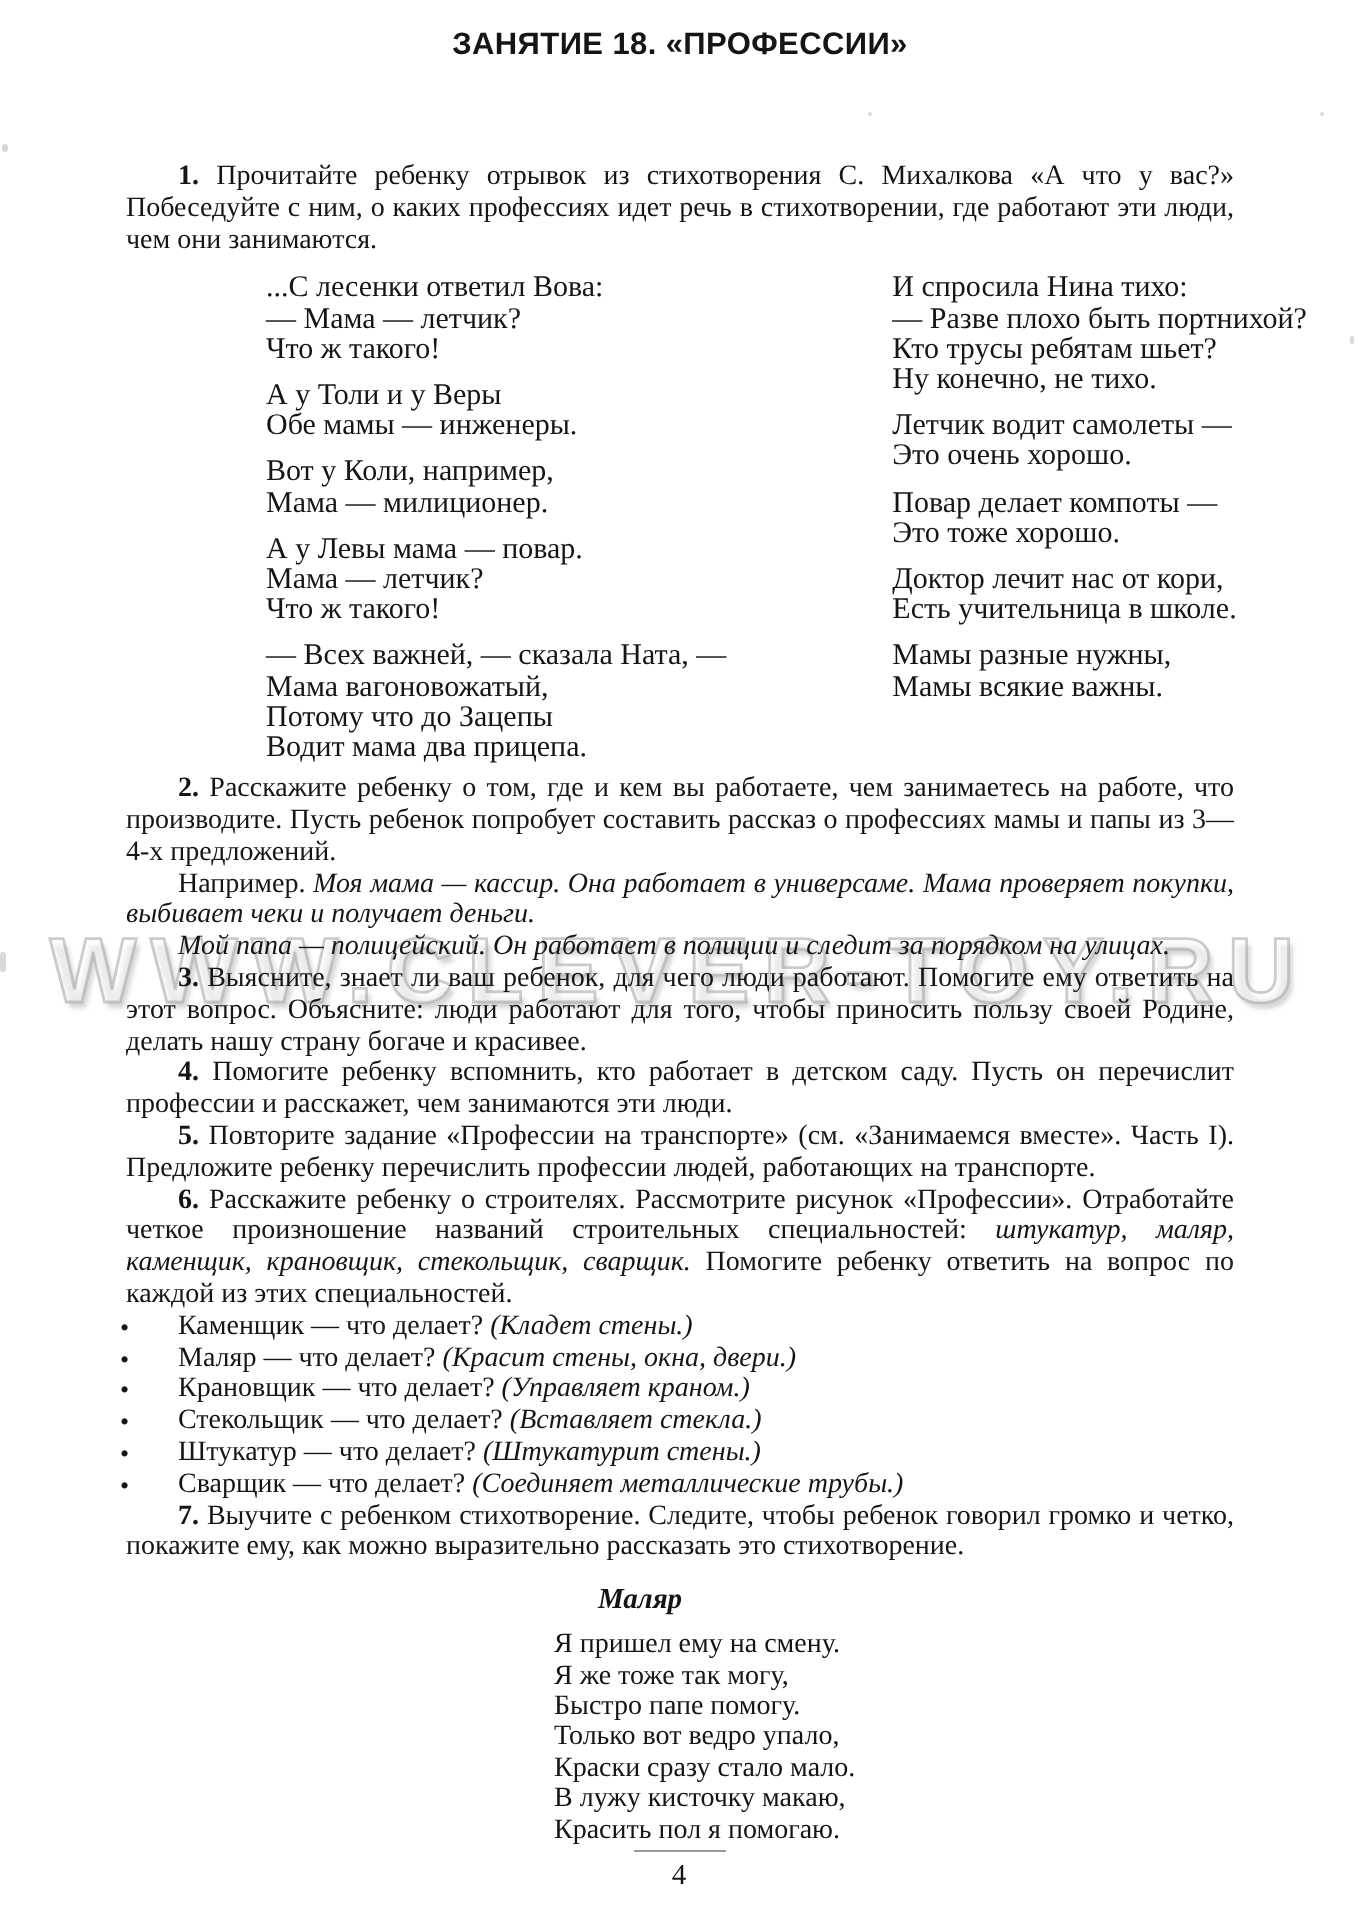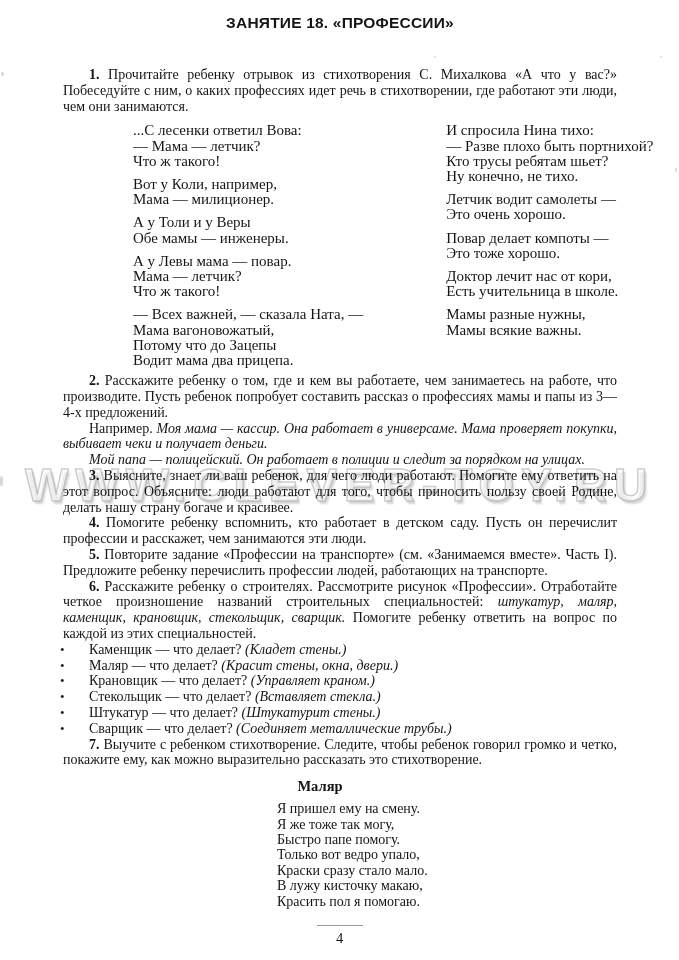--- a/index.html
+++ b/index.html
@@ -53,41 +53,42 @@
   }
 
   .para {
     margin: 0;
     font-size: 14px;
     line-height: 15.8px;
     text-align: justify;
     text-indent: 26px;
   }
   .para b { font-weight: 700; }
-  #task1 { margin-top: 35px; }
+  #task1 { margin-top: 49px; }
 
   .poem-cols { display: flex; margin: 9px 0 5px 0; }
   .col { font-size: 15px; }
   .col .pline { line-height: 15.2px; white-space: nowrap; }
   .col-left  { margin-left: 70px; width: 240px; }
   .col-right { margin-left: 83px; }
   .stanza { margin: 0 0 8px 0; }
   .stanza:last-child { margin-bottom: 0; }
 
   .bullets { list-style: none; margin: 0; padding: 0; }
   .bullets li {
     position: relative;
     font-size: 14px; line-height: 15.8px;
     padding-left: 26px;
   }
   .bullets .marker { position: absolute; left: -3px; top: 0; font-size: 13px; }
 
   .poem2-title {
     font-size: 14.5px;
     font-weight: 700;
+    font-style: italic;
     text-align: center;
     margin: 10px 40px 6px 0;
     line-height: 17px;
   }
   .poem2 { margin: 2px 0 0 214px; font-size: 14px; }
   .poem2 .pline { line-height: 15.4px; white-space: nowrap; }
 
   .footer {
     position: absolute; left: 0; right: 0; bottom: 14px;
     text-align: center; z-index: 1;
@@ -118,26 +119,26 @@
     <p class="para" id="task1"><b>1.</b> <span>Прочитайте ребенку отрывок из стихотворения С. Михалкова «А что у вас?» Побеседуйте с ним, о каких профессиях идет речь в стихотворении, где работают эти люди, чем они занимаются.</span></p>
 
     <div class="poem-cols">
       <div class="col col-left">
         <div class="stanza">
           <div class="pline">...С лесенки ответил Вова:</div>
           <div class="pline">— Мама — летчик?</div>
           <div class="pline">Что ж такого!</div>
         </div>
         <div class="stanza">
+          <div class="pline">А у Толи и у Веры</div>
+          <div class="pline">Обе мамы — инженеры.</div>
+        </div>
+        <div class="stanza">
           <div class="pline">Вот у Коли, например,</div>
           <div class="pline">Мама — милиционер.</div>
-        </div>
-        <div class="stanza">
-          <div class="pline">А у Толи и у Веры</div>
-          <div class="pline">Обе мамы — инженеры.</div>
         </div>
         <div class="stanza">
           <div class="pline">А у Левы мама — повар.</div>
           <div class="pline">Мама — летчик?</div>
           <div class="pline">Что ж такого!</div>
         </div>
         <div class="stanza">
           <div class="pline">— Всех важней, — сказала Ната, —</div>
           <div class="pline">Мама вагоновожатый,</div>
           <div class="pline">Потому что до Зацепы</div>

